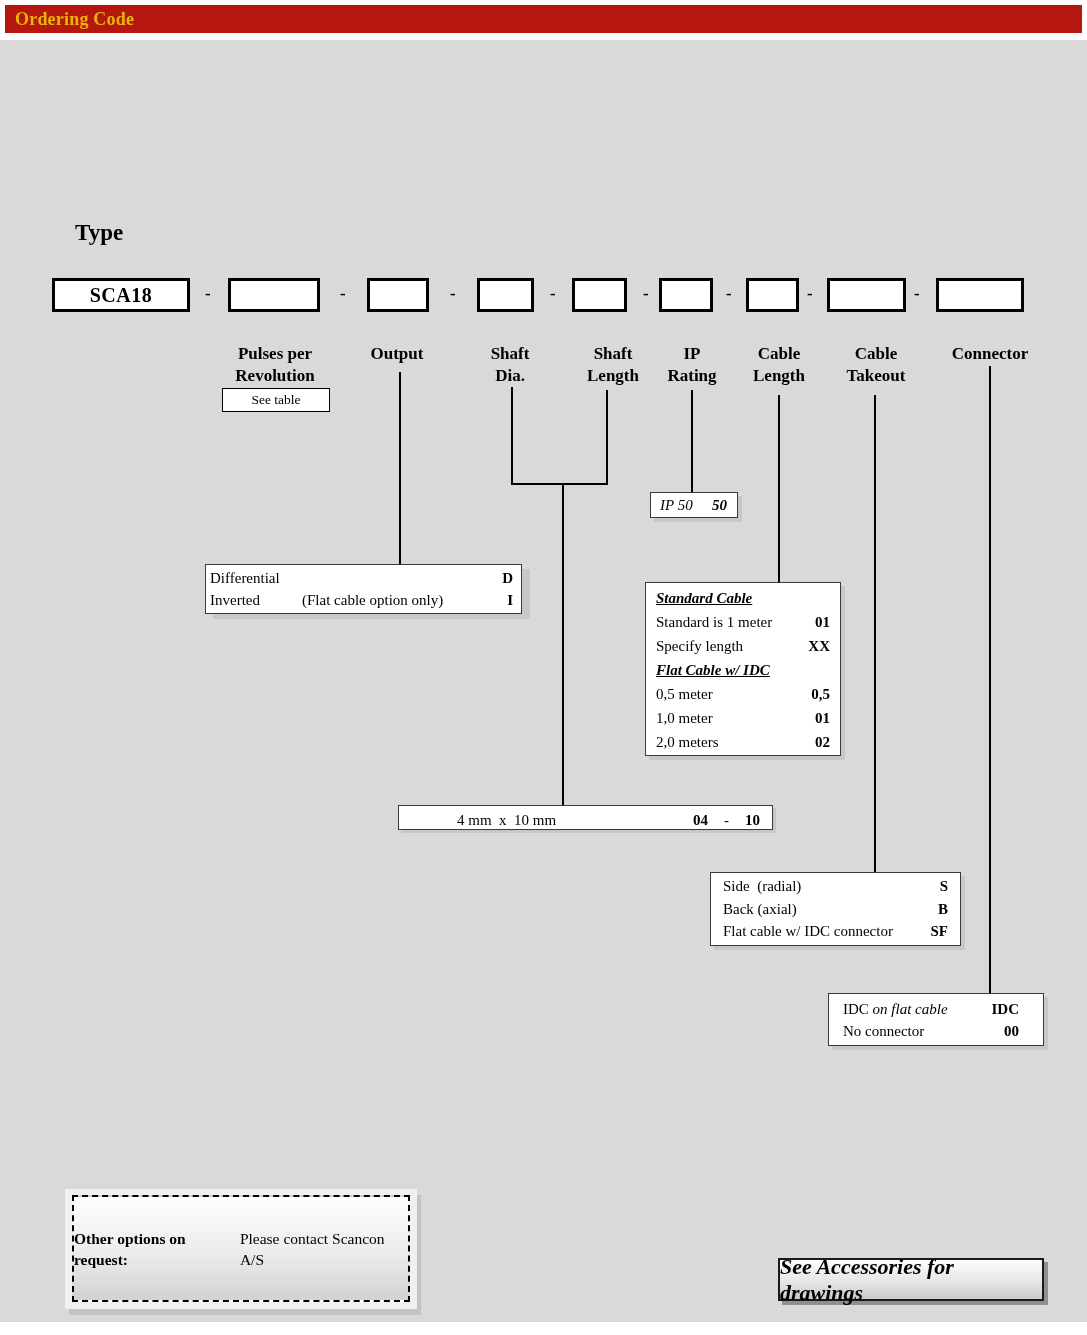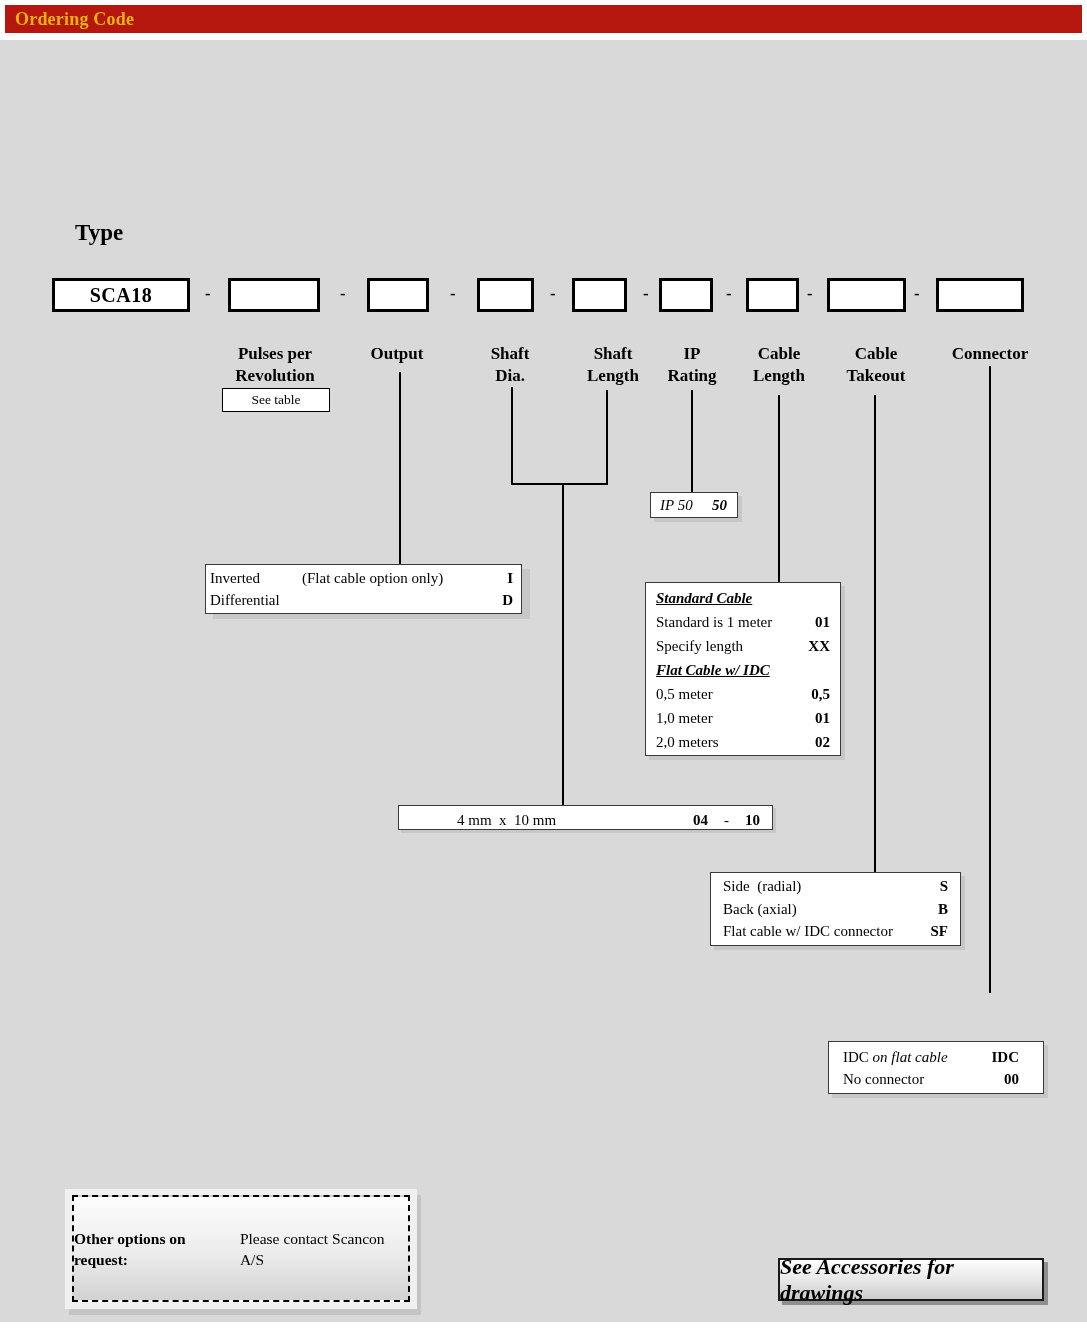--- a/index.html
+++ b/index.html
@@ -96,21 +96,20 @@
   .shaftbox .c{font-weight:bold;}
   .shaftbox .sep{font-weight:normal;}
   .takeoutbox{
     left:710px;top:832px;width:225px;height:68px;
     padding:2px 12px;
   }
   .takeoutbox .drow{line-height:22.5px;}
   .connectorbox{
     left:828px;top:953px;width:176px;height:44px;
     padding:4px 24px 3px 14px;
-    margin-top:48px;
   }
   .connectorbox .drow{line-height:22px;}
   .connectorbox .it{font-style:italic;}
   .otheroptions-frame{
     position:absolute;left:65px;top:1149px;width:352px;height:120px;
     background:#f0f0f0;box-shadow:4px 6px 0 #c4c4c4;
   }
   .otheroptions{
     position:absolute;left:7px;top:6px;width:334px;height:103px;
     border:2px dashed #000;
@@ -204,28 +203,28 @@
     <div class="vline" style="left:874px;top:355px;height:477px;"></div>
     <div class="vline" style="left:989px;top:326px;height:627px;"></div>
 
     <div class="detailbox ipbox">
       <span class="lbl">IP 50</span>
       <span class="code">50</span>
     </div>
 
     <div class="detailbox outputbox">
       <div class="drow">
+        <span class="lbl">Differential</span>
+        <span class="note"></span>
+        <span class="code">D</span>
+      </div>
+      <div class="drow">
         <span class="lbl">Inverted</span>
         <span class="note">(Flat cable option only)</span>
         <span class="code">I</span>
-      </div>
-      <div class="drow">
-        <span class="lbl">Differential</span>
-        <span class="note"></span>
-        <span class="code">D</span>
       </div>
     </div>
 
     <div class="detailbox cablebox">
       <div class="section">Standard Cable</div>
       <div class="drow">
         <span class="lbl">Standard is 1 meter</span>
         <span class="spacer"></span>
         <span class="code">01</span>
       </div>

